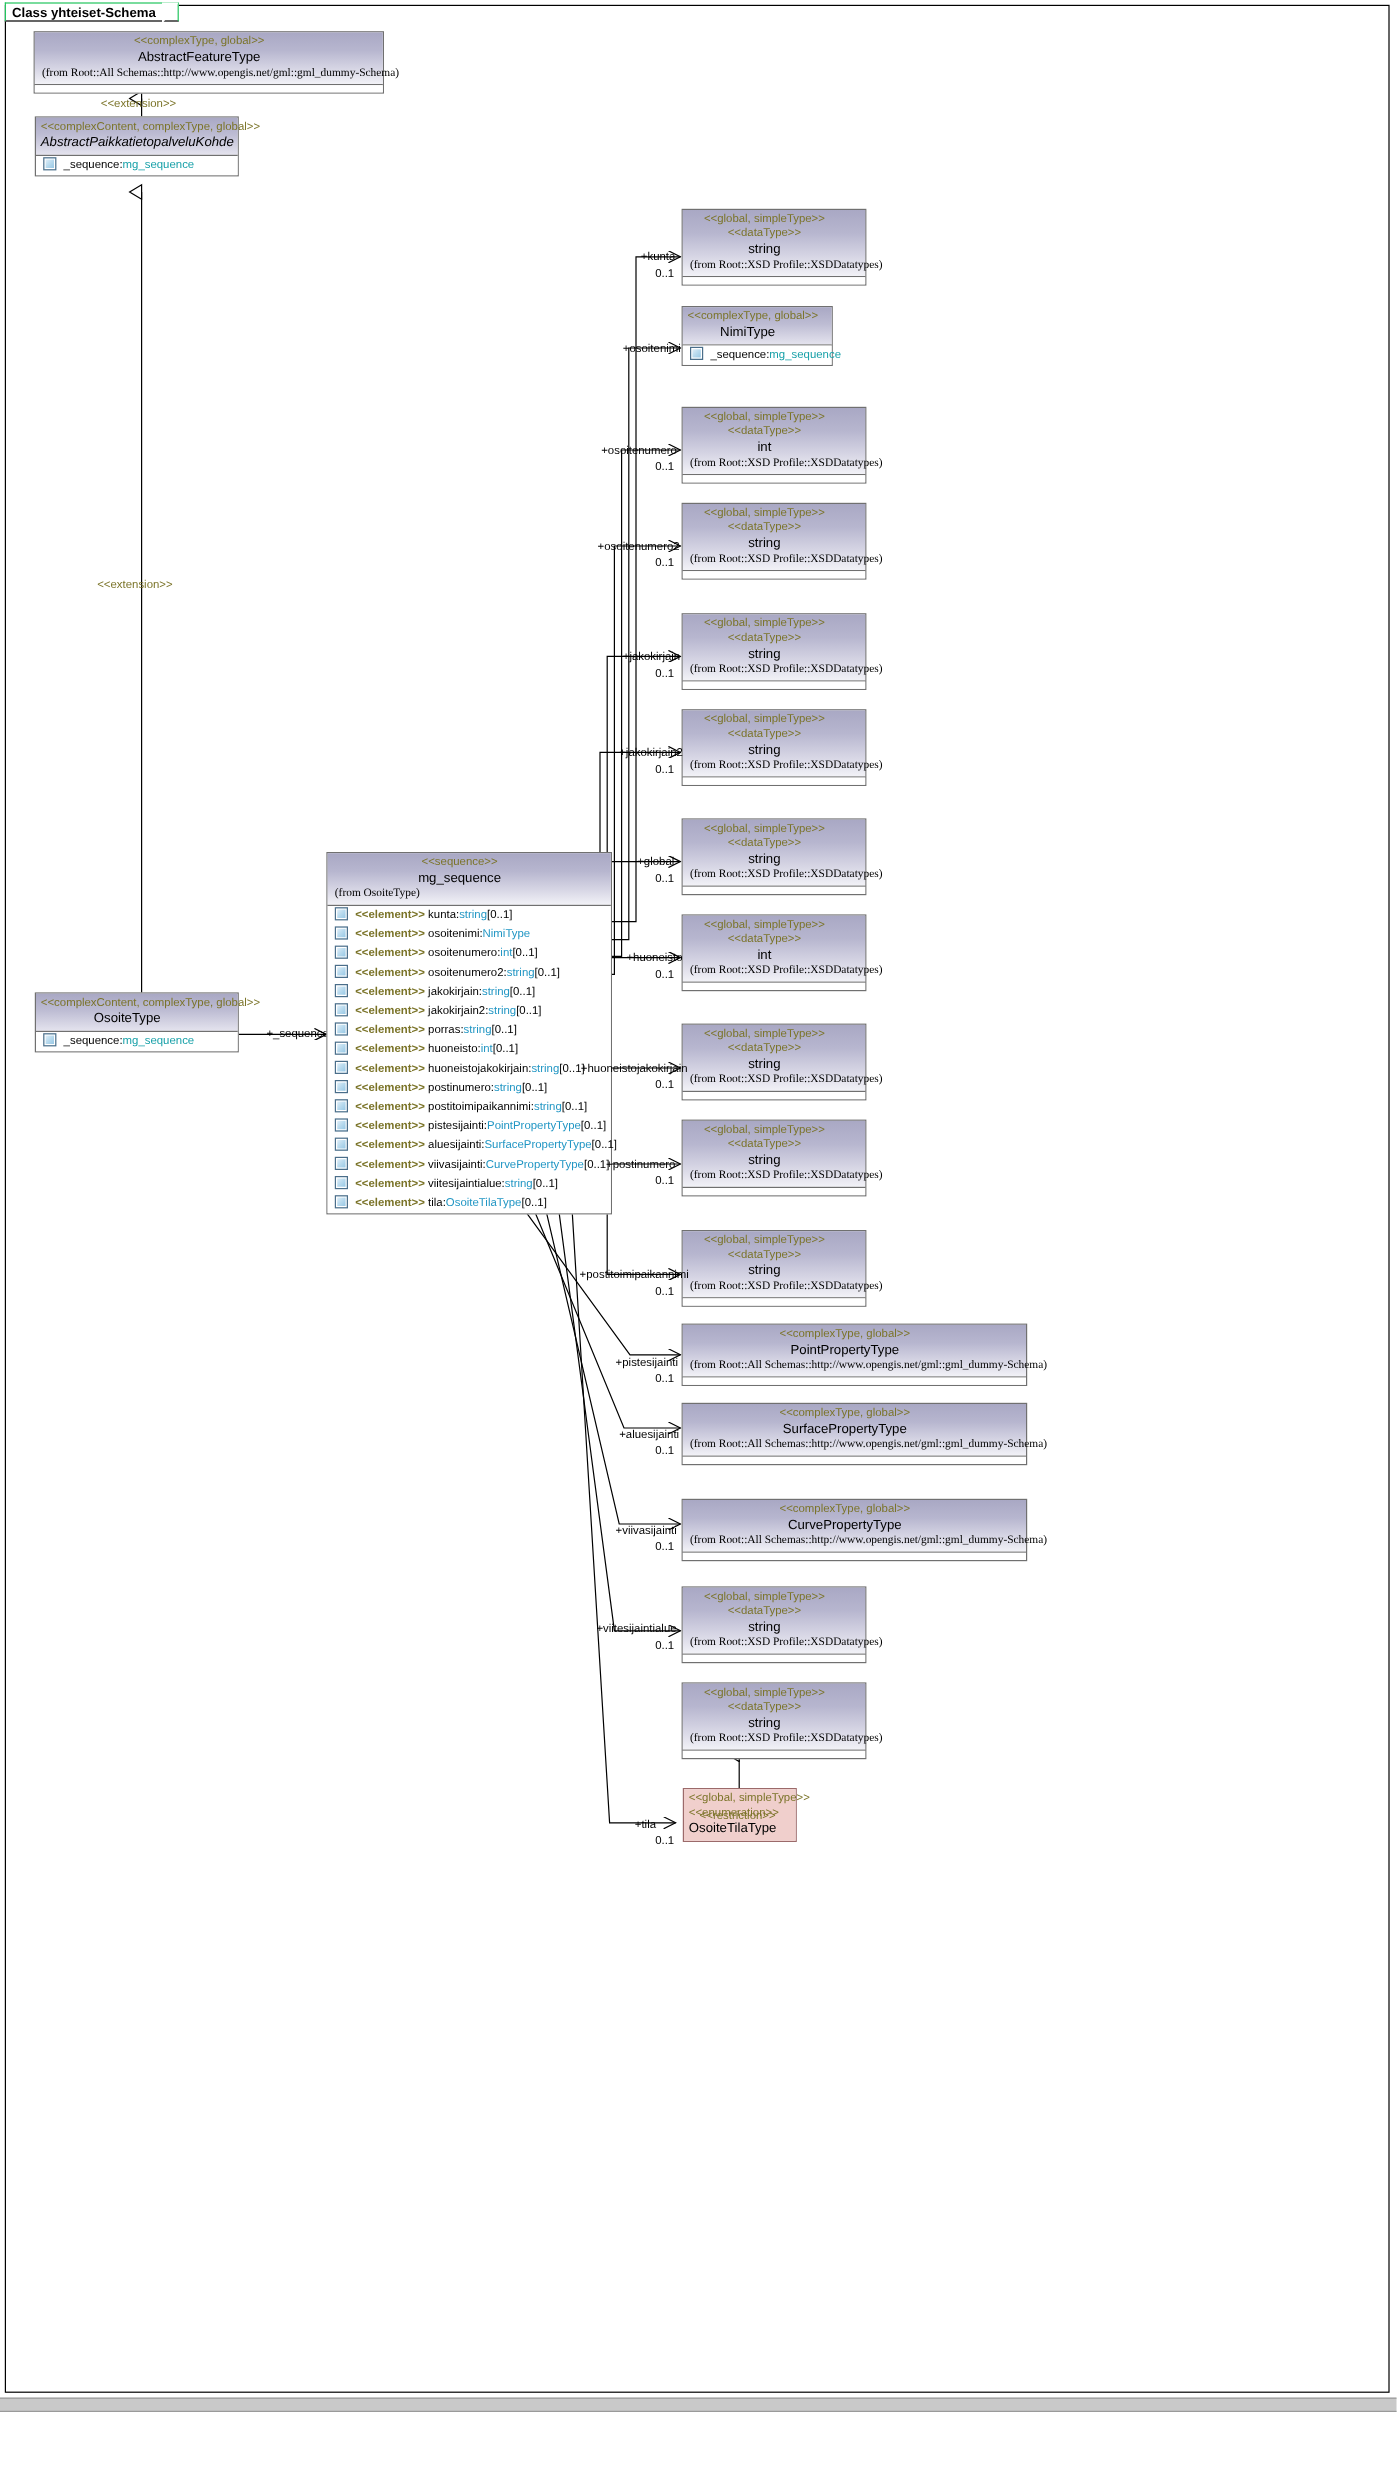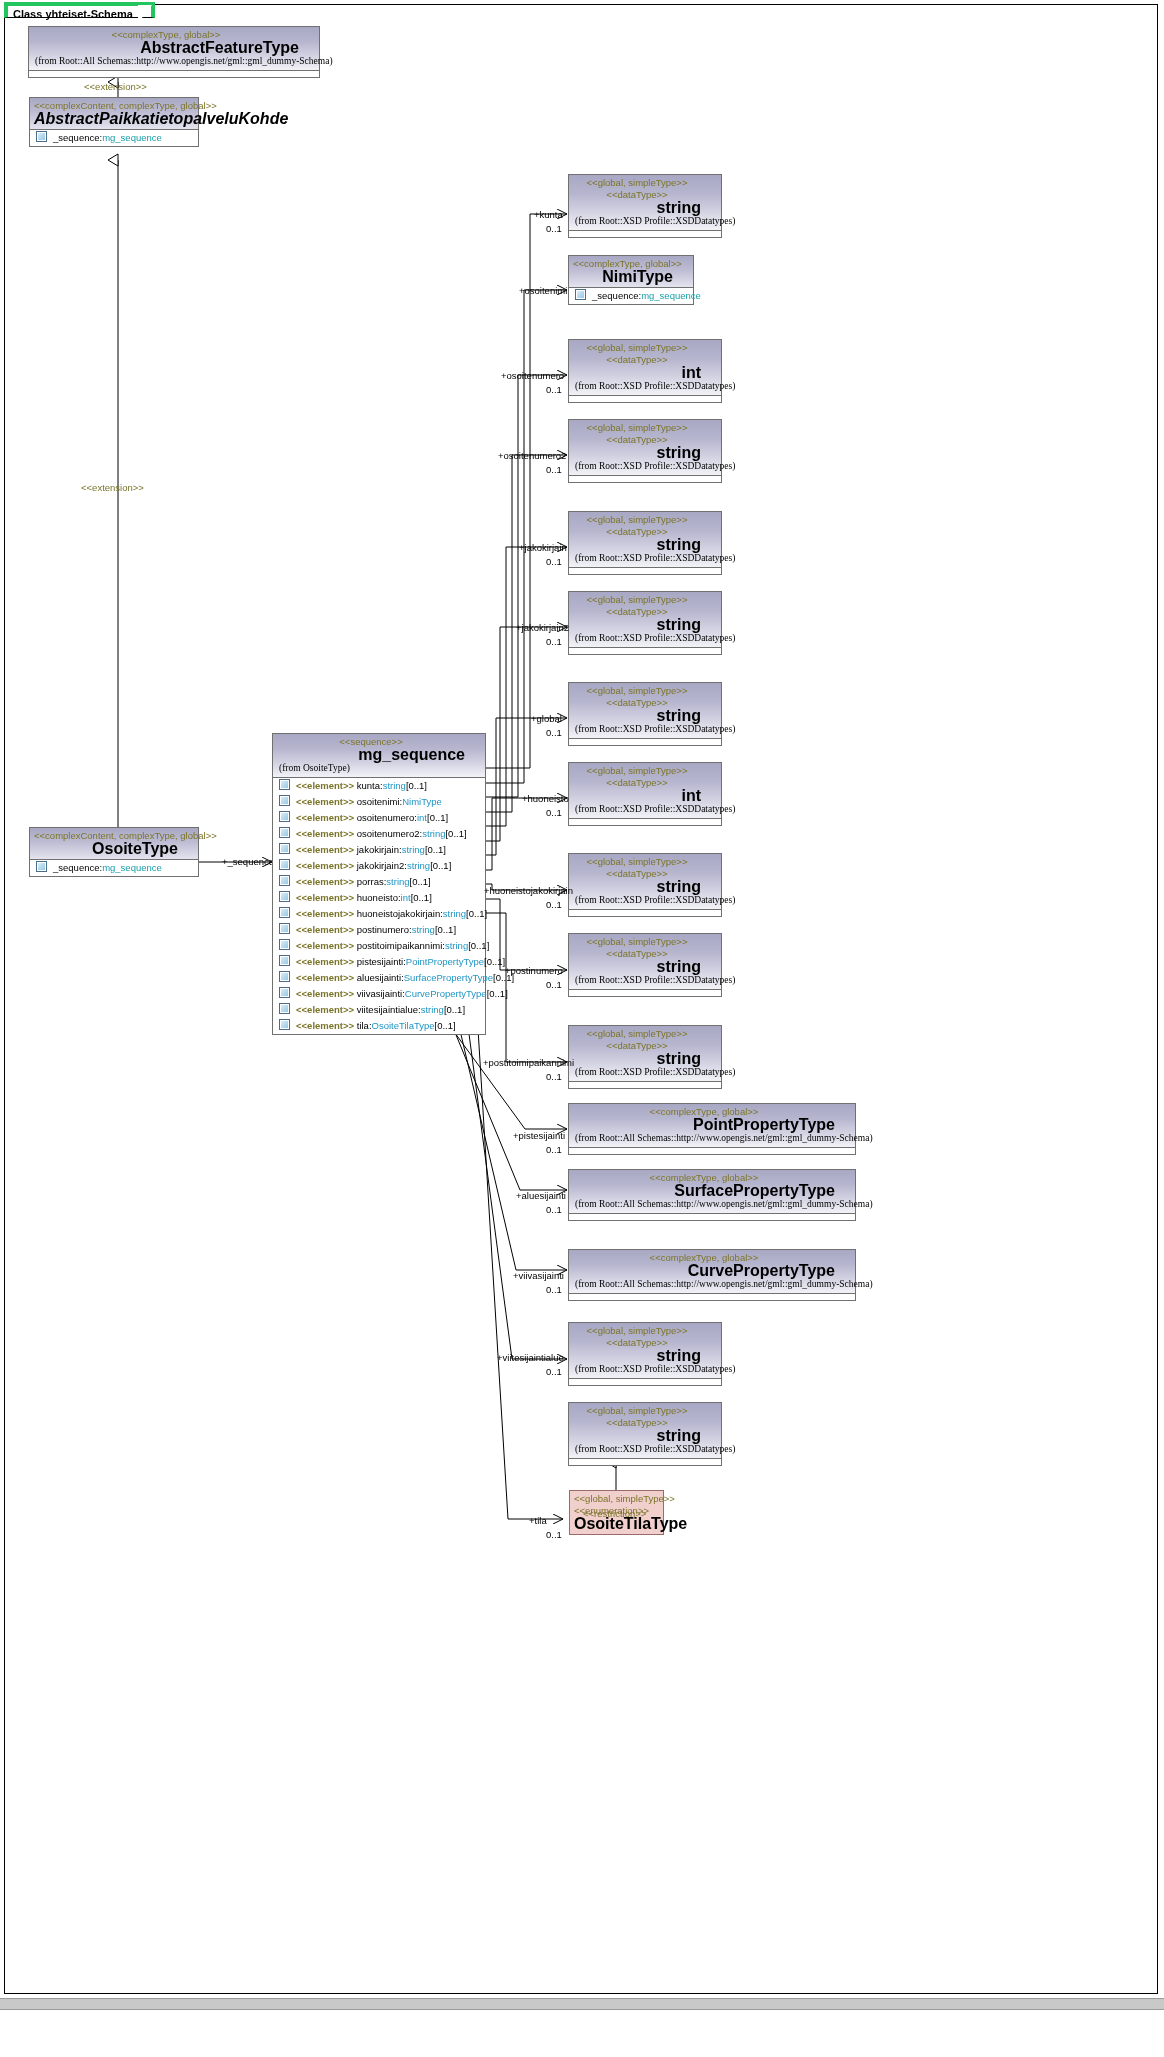--- a/index.html
+++ b/index.html
@@ -1,39 +1,39 @@
 <!DOCTYPE html>
 <html><head>
 <meta charset="utf-8">
 <style>
   html,body{margin:0;padding:0;background:#ffffff;}
   body{font-family:"Liberation Sans", sans-serif;}
   #canvas{position:relative;width:1164px;height:2057px;background:#fff;overflow:hidden;}
 
   
   .frame{position:absolute;left:4px;top:4px;width:1152px;height:1988px;border:1px solid #000;background:#fff;}
-  .frame-tab{position:absolute;left:4px;top:2px;height:16px;background:#fff;border:4px solid #22c55e;
+  .frame-tab{position:absolute;left:4px;top:2px;height:16px;background:#fff;border:1px solid #22c55e;
     border-bottom:1px solid #000;padding:1px 18px 1px 5px;font-size:11px;font-weight:bold;color:#000;
     box-sizing:border-box;line-height:14px;z-index:5;}
   .frame-tab:after{content:"";position:absolute;right:-1px;top:-1px;width:0;height:0;
      border-left:14px solid #fff;border-bottom:18px solid transparent;}
 
   
   .bottombar{position:absolute;left:0;top:1998px;width:1164px;height:10px;background:#c9c9c9;border-top:1px solid #9a9a9a;border-bottom:1px solid #9a9a9a;}
 
   
   .cls{position:absolute;box-sizing:border-box;border:1px solid #707070;background:#fff;}
   .cls .hdr{
     background:linear-gradient(to bottom,#a9a8c4 0%,#b7b6cf 35%,#d6d5e4 70%,#f2f2f7 100%);
     border-bottom:1px solid #707070;padding:2px 20px 3px 4px;text-align:center;}
   .cls .hdr.plain{background:linear-gradient(to bottom,#a9a8c4 0%,#bdbcd3 45%,#e4e3ee 100%);}
   .cls.enum{border:1px solid #9b6a6a;}
   .cls.enum .hdr{background:#f0cfcc;border-bottom:none;}
   .stereo{font-size:9.5px;color:#7b7429;line-height:12px;white-space:nowrap;}
-  .cname{font-size:16px;font-weight:bold;color:#000;line-height:14px;white-space:nowrap;text-align:right;}
+  .cname{font-size:11px;font-weight:normal;color:#000;line-height:14px;white-space:nowrap;}
   .cname.ital{font-style:italic;}
   .fromline{font-size:9.5px;color:#000;line-height:12px;text-align:left;padding-left:2px;white-space:nowrap;font-family:Liberation Serif, serif;}
   .cls .body{padding:0;min-height:5px;background:#fff;}
   .cls .body.empty{height:6px;}
   .attr{display:flex;align-items:flex-start;gap:6px;font-size:9.5px;line-height:14px;padding:1px 3px 1px 6px;white-space:nowrap;}
   .attr .sq{flex:0 0 auto;width:9px;height:9px;border:1px solid #4a6e8a;
      background:linear-gradient(135deg,#eaf4fb 0%,#bcdcef 45%,#8fc3e2 100%);box-shadow:inset 0 0 0 1px #fff;}
   .attr .txt{color:#000;}
   .st{color:#7b7429;font-weight:bold;}
   .ty{color:#2196c4;}
@@ -120,21 +120,21 @@
     </div>
     <div class="body">
       <div class="attr">
         <span class="sq"></span>
         <span class="txt"><span>_sequence</span><span>:</span><span class="ty2">mg_sequence</span></span>
       </div>
     </div>
   </div>
   <div class="lbl" style="left:222px;top:856px;">+_sequence</div>
 
-  <div class="cls" style="left:272px;top:710px;width:214px;margin-top:23px;">
+  <div class="cls" style="left:272px;top:710px;width:238px;">
     <div class="hdr">
       <div class="stereo">&lt;&lt;sequence&gt;&gt;</div>
       <div class="cname">mg_sequence</div>
       <div class="fromline">(from OsoiteType)</div>
     </div>
     <div class="body" id="mg-elements">
         <div class="attr">
           <span class="sq"></span>
           <span class="txt"><span class="st">&lt;&lt;element&gt;&gt;</span> <span>kunta</span>:<span class="ty">string</span><span>[0..1]</span></span>
         </div>

